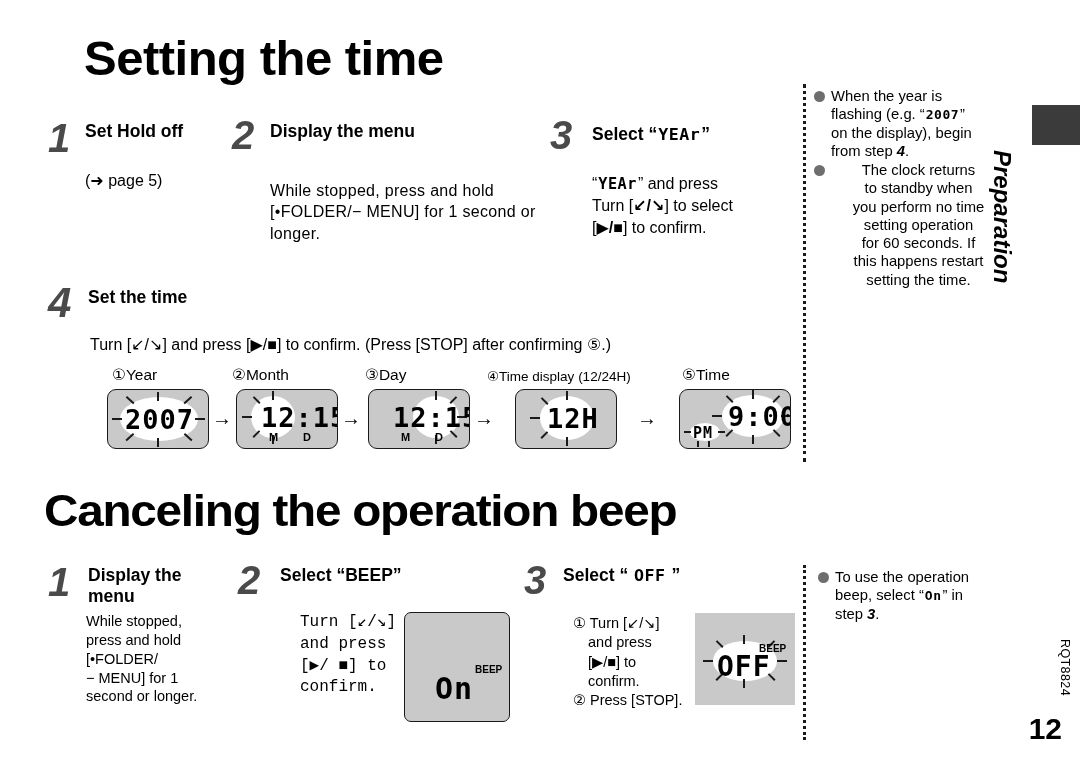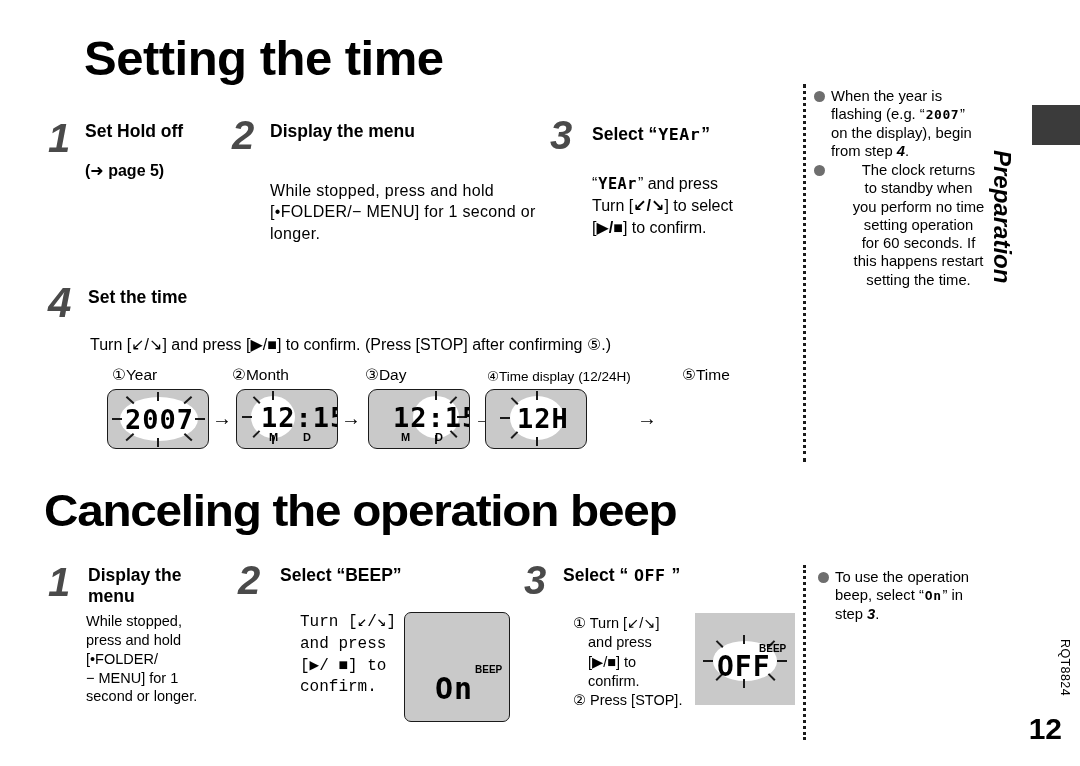--- a/index.html
+++ b/index.html
@@ -154,21 +154,21 @@
 </style>
 </head>
 <body>
 
 <div class="page">
 
   <div class="h1" id="title-setting">Setting the time</div>
 
   <div class="stepnum" style="left:48px;top:118px;">1</div>
   <div class="step-title" style="left:85px;top:121px;width:130px;">Set Hold off</div>
-  <div class="body-txt" style="left:85px;top:160px;width:160px;font-weight:bold;">(➜ page 5)</div>
+  <div class="body-txt" style="left:85px;top:170px;width:160px;">(➜ page 5)</div>
 
   <div class="stepnum" style="left:232px;top:115px;">2</div>
   <div class="step-title" style="left:270px;top:121px;width:240px;">Display the menu</div>
   <div class="body-txt tight" style="left:270px;top:180px;width:272px;">While stopped, press and hold [•FOLDER/− MENU] for 1 second or longer.</div>
 
   <div class="stepnum" style="left:550px;top:115px;">3</div>
   <div class="step-title" style="left:592px;top:124px;width:230px;">
     <span>Select “</span><span class="inline-seg">YEAr</span><span>”</span>
   </div>
   <div class="body-txt" style="left:592px;top:173px;width:210px;line-height:1.36;">
@@ -232,33 +232,53 @@
       <div class="ray" style="left:88px;top:26px;width:10px;height:2.4px;"></div>
       <div class="ray" style="left:80px;top:9px;width:9px;height:2.4px;transform:rotate(-45deg);"></div>
       <div class="ray" style="left:80px;top:43px;width:9px;height:2.4px;transform:rotate(45deg);"></div>
       <div class="seg" style="left:24px;top:12px;font-size:27px;">12:15</div>
       <div class="lcd-cap" style="left:32px;top:41px;">M</div>
       <div class="lcd-cap" style="left:66px;top:41px;">D</div>
     </div>
   </div>
   <div class="arrow" style="left:474px;top:408px;">→</div>
 
-  <div class="lcd" style="left:485px;top:389px;width:100px;height:58px;">
+  <div class="lcd" style="left:515px;top:389px;width:100px;height:58px;">
     <div class="lcd-inner">
       <div class="glow" style="left:24px;top:6px;width:54px;height:44px;"></div>
       <div class="ray" style="left:50px;top:1px;width:2.4px;height:9px;"></div>
       <div class="ray" style="left:50px;top:47px;width:2.4px;height:9px;"></div>
       <div class="ray" style="left:14px;top:27px;width:10px;height:2.4px;"></div>
       <div class="ray" style="left:24px;top:10px;width:9px;height:2.4px;transform:rotate(45deg);"></div>
       <div class="ray" style="left:24px;top:44px;width:9px;height:2.4px;transform:rotate(-45deg);"></div>
       <div class="seg" style="left:31px;top:13px;font-size:27px;">12H</div>
     </div>
   </div>
   <div class="arrow" style="left:637px;top:408px;">→</div>
 
+  <div class="lcd" style="left:679px;top:389px;width:110px;height:58px;">
+    <div class="lcd-inner">
+      <div class="glow" style="left:42px;top:5px;width:62px;height:42px;"></div>
+      <div class="ray" style="left:72px;top:0px;width:2.4px;height:9px;"></div>
+      <div class="ray" style="left:72px;top:45px;width:2.4px;height:9px;"></div>
+      <div class="ray" style="left:32px;top:25px;width:10px;height:2.4px;"></div>
+      <div class="ray" style="left:101px;top:25px;width:9px;height:2.4px;"></div>
+      <div class="ray" style="left:45px;top:8px;width:9px;height:2.4px;transform:rotate(45deg);"></div>
+      <div class="ray" style="left:92px;top:8px;width:9px;height:2.4px;transform:rotate(-45deg);"></div>
+      <div class="ray" style="left:45px;top:42px;width:9px;height:2.4px;transform:rotate(-45deg);"></div>
+      <div class="ray" style="left:92px;top:42px;width:9px;height:2.4px;transform:rotate(45deg);"></div>
+      <div class="seg" style="left:48px;top:11px;font-size:27px;">9:00</div>
+      <div class="glow" style="left:10px;top:33px;width:30px;height:18px;"></div>
+      <div class="ray" style="left:4px;top:41px;width:7px;height:2.2px;"></div>
+      <div class="ray" style="left:38px;top:41px;width:7px;height:2.2px;"></div>
+      <div class="ray" style="left:17px;top:51px;width:2.2px;height:6px;"></div>
+      <div class="ray" style="left:28px;top:51px;width:2.2px;height:6px;"></div>
+      <div class="seg" style="left:13px;top:34px;font-size:15px;">PM</div>
+    </div>
+  </div>
 
   <div class="dotline" style="left:803px;top:84px;height:378px;"></div>
 
   <div class="note-wrap" style="left:814px;top:85px;width:192px;">
 
     <div class="note" style="margin-top:2px;">
       <span class="bul"></span>
       <span class="sp">When the year is</span><br>
       <span>flashing (e.g. “</span><span class="inline-seg" style="font-size:13px;">2007</span><span>”</span><br>
       <span>on the display), begin</span><br>

